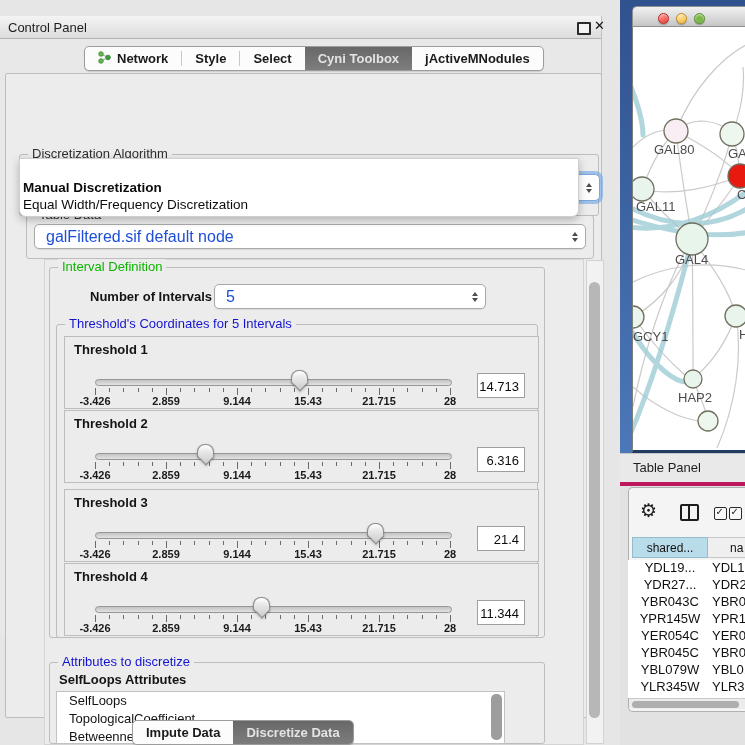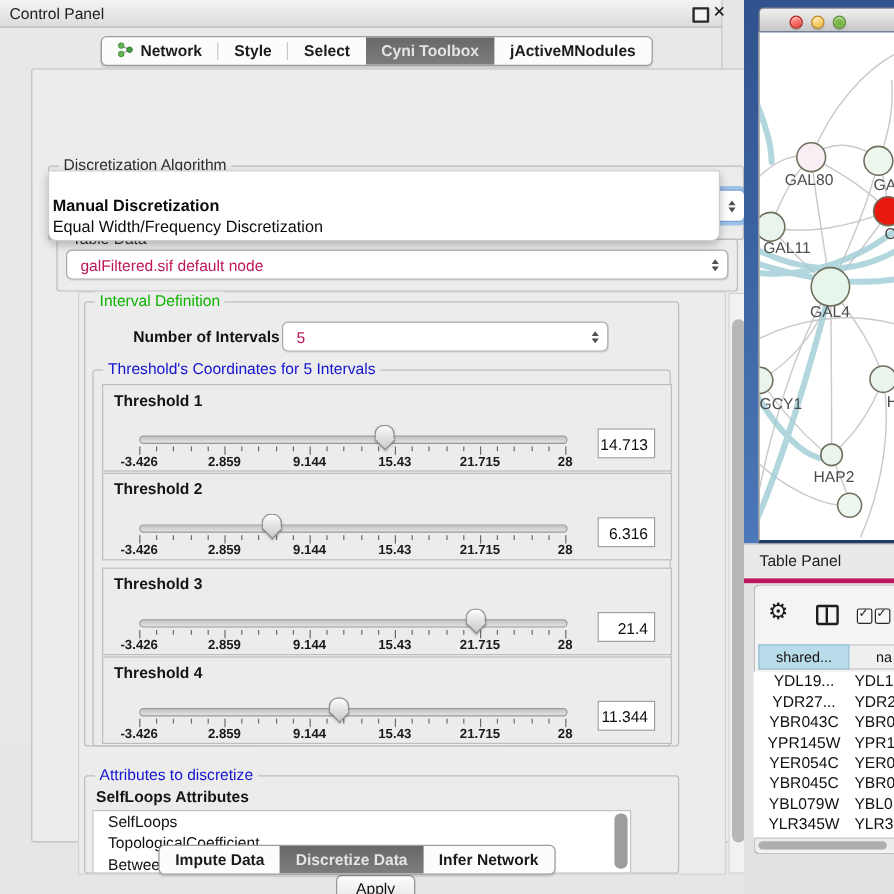--- a/index.html
+++ b/index.html
@@ -1,42 +1,42 @@
 <!DOCTYPE html>
 <html><head>
 <meta charset="utf-8">
 <style>
   html,body{margin:0;padding:0;}
   body{width:745px;height:745px;font-family:"Liberation Sans","DejaVu Sans",sans-serif;background:#e6e6e6;}
   .page{position:relative;width:745px;height:745px;overflow:hidden;background:#e6e6e6;}
   .abs{position:absolute;}
 
   
-  .dialog{left:0;top:0;width:601px;height:619px;background:#e8e8e8;border-right:1px solid #c2c2c2;}
+  .dialog{left:0;top:16px;width:601px;height:619px;background:#e8e8e8;border-right:1px solid #c2c2c2;}
   .titlebar{left:0;top:0;width:601px;height:22px;background:linear-gradient(#f4f4f4,#dcdcdc);border-bottom:1px solid #b3b3b3;}
   .titlebar .wtitle{position:absolute;left:8px;top:4px;font-size:13px;color:#1d1d1d;}
   .float-box{position:absolute;left:577px;top:6px;width:10px;height:9px;border:2px solid #2a2a2a;border-radius:1px;background:#f4f4f4;}
   .close-x{position:absolute;left:594px;top:2px;font-size:13px;font-weight:700;color:#141414;}
 
   .segbar{position:absolute;display:flex;align-items:stretch;height:23px;border:1px solid #9c9c9c;border-radius:5px;background:#fcfcfc;overflow:hidden;box-shadow:0 1px 1px rgba(0,0,0,0.12);}
   .seg{display:flex;align-items:center;gap:6px;padding:0 13px;font-size:13px;font-weight:700;color:#1b1b1b;white-space:nowrap;}
   .seg.sel{background:linear-gradient(#686868,#7d7d7d);color:#e4e4e4;}
   .vsep{width:1px;background:#c8c8c8;margin:4px 0;}
 
-  .main-panel{left:5px;top:57px;width:595px;height:643px;background:#ececec;border:1px solid #bdbdbd;border-radius:2px;margin-left:21px;}
+  .main-panel{left:5px;top:57px;width:595px;height:643px;background:#ececec;border:1px solid #bdbdbd;border-radius:2px;}
   .viewport{left:38px;top:185px;width:538px;height:484px;border:1px solid #d4d4d4;background:#ececec;}
 
   .group{position:absolute;border:1px solid #bdbdbd;border-radius:3px;}
   .gtitle{position:absolute;top:-9px;left:8px;background:#ececec;padding:0 4px;font-size:13px;white-space:nowrap;}
   .gtitle.dark{color:#2e2e2e;}
   .gtitle.green{color:#0db400;}
   .gtitle.blue{color:#1414d0;}
 
   .combo{position:absolute;background:#fff;border:1px solid #a9a9a9;border-radius:5px;box-shadow:inset 0 1px 0 #fff,0 1px 1px rgba(0,0,0,0.08);}
-  .combo .val{position:absolute;left:11px;top:50%;transform:translateY(-50%);font-size:13px;color:#be185d;}
+  .combo .val{position:absolute;left:11px;top:50%;transform:translateY(-50%);font-size:16px;color:#1d4ed8;}
   .stepper{position:absolute;right:7px;top:50%;transform:translateY(-50%);display:flex;flex-direction:column;align-items:center;gap:2px;}
   .tri-up{width:0;height:0;border-left:3.5px solid transparent;border-right:3.5px solid transparent;border-bottom:4.5px solid #4e4e4e;}
   .tri-down{width:0;height:0;border-left:3.5px solid transparent;border-right:3.5px solid transparent;border-top:4.5px solid #4e4e4e;}
 
   
   .combo-focus-stub{left:556px;top:100px;width:36px;height:25px;background:#fff;border:1px solid #7aa8d8;border-radius:5px;box-shadow:0 0 0 3px rgba(96,156,227,0.55);}
 
   
   .popup{left:13px;top:84px;width:558px;height:57px;background:#fff;border:1px solid #cfcfcf;border-radius:0 0 7px 7px;box-shadow:0 3px 8px rgba(0,0,0,0.25);z-index:30;}
   .popup .hint{position:absolute;left:0;right:0;top:4px;text-align:center;color:#b7b7b7;font-size:13px;}
@@ -390,23 +390,20 @@
 
       <div class="apply-btn">Apply</div>
     </div>
 
     <div class="segbar" style="left:132px;top:704px;">
       <div class="seg">
           <span>Impute Data</span>
         </div>
       <div class="seg sel">
           <span>Discretize Data</span>
-        </div>
-      <div class="seg">
-          <span>Infer Network</span>
         </div>
     </div>
   </div>
 
   <div class="abs right">
     <div class="blue-bg"></div>
 
     <div class="net-window">
       <div class="net-titlebar">
         <span class="light red"></span>

